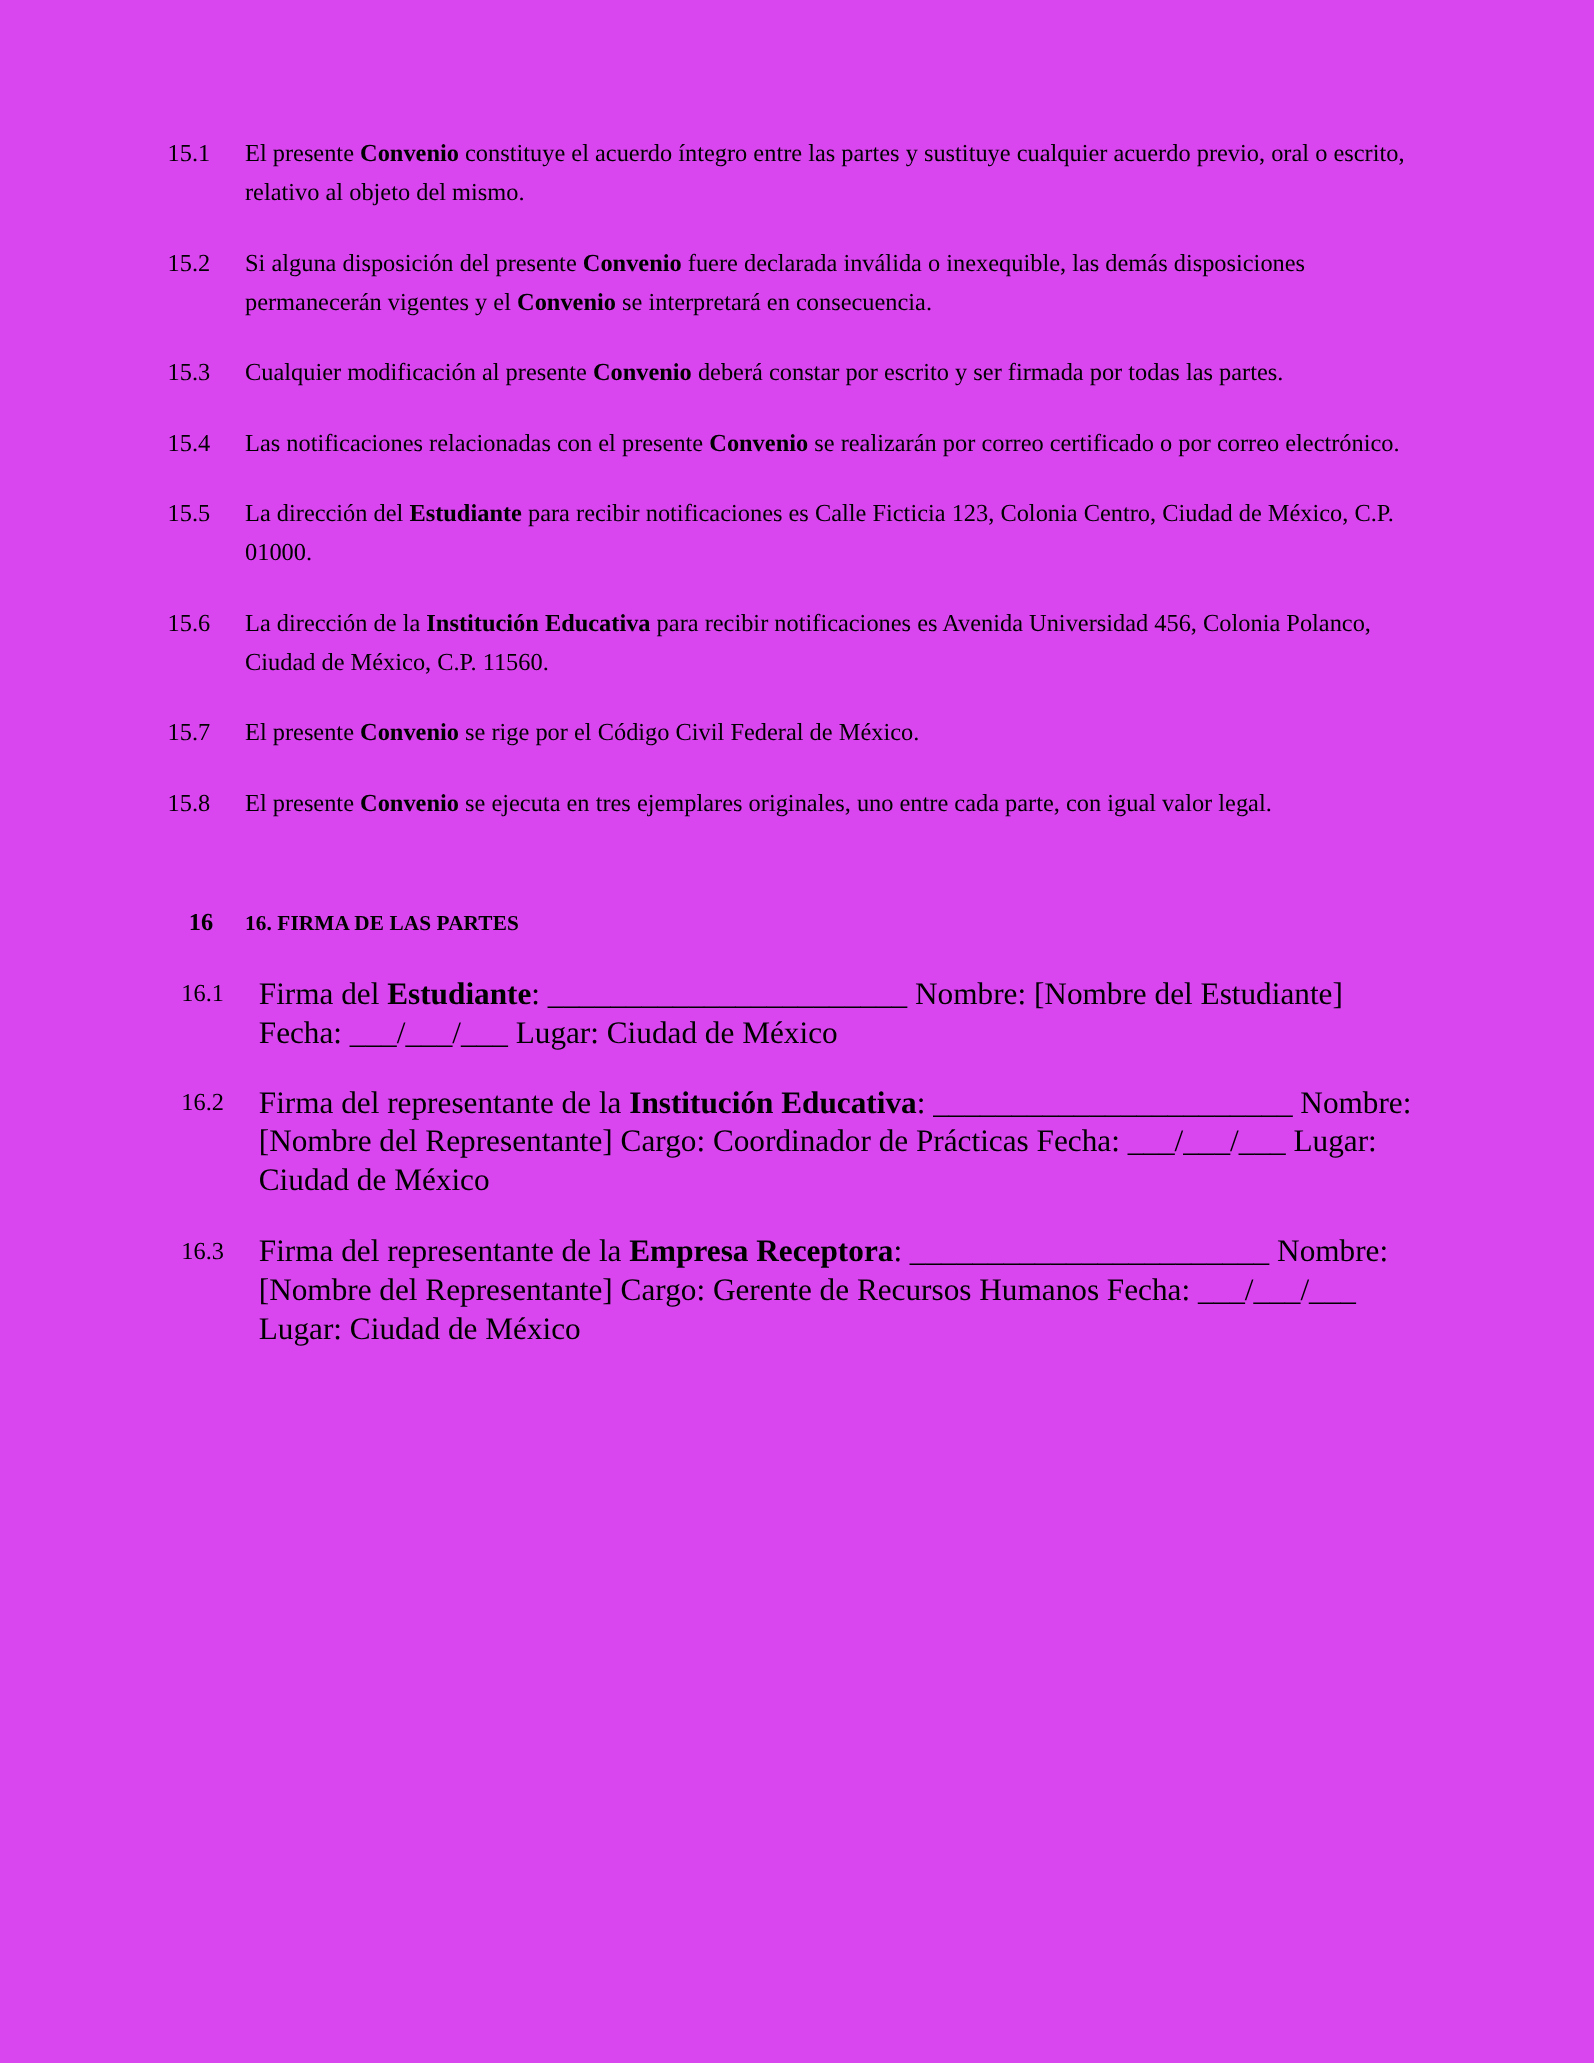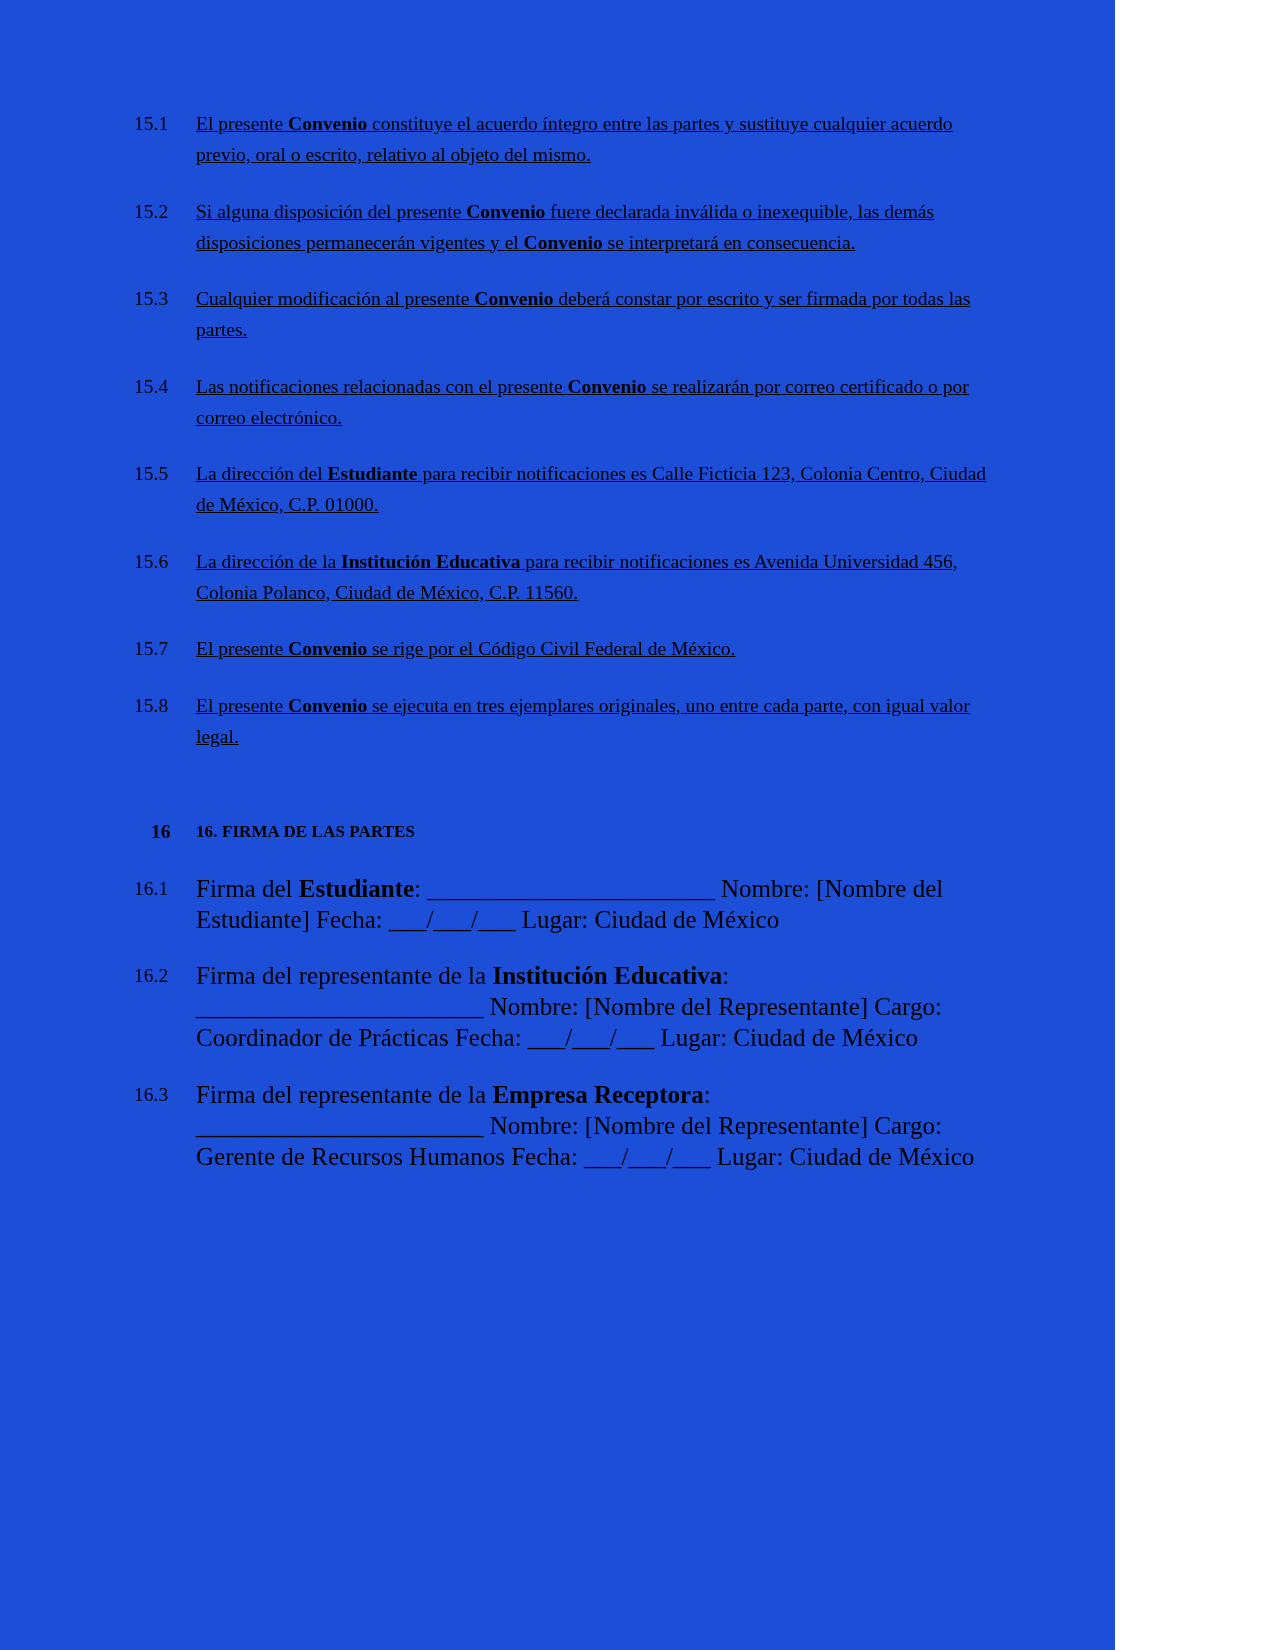--- a/index.html
+++ b/index.html
@@ -9,23 +9,23 @@
   }
   body {
     width: 1275px;
     height: 1650px;
     font-family: "Liberation Serif", "DejaVu Serif", serif;
     color: #000000;
     -webkit-font-smoothing: antialiased;
   }
   .page {
     position: relative;
-    width: 1115px;
+    width: 1275px;
     height: 1650px;
-    background: #1d4ed8;
+    background: #d946ef;
     box-sizing: border-box;
     padding: 108px 120px 0 134px;
   }
   .clause-list {
     margin: 0;
     padding: 0;
     list-style: none;
   }
   .clause {
     display: flex;
@@ -38,21 +38,20 @@
     font-size: 19.5px;
     line-height: 31px;
     text-align: left;
     white-space: nowrap;
   }
   .clause-body {
     flex: 1 1 auto;
     font-size: 19.5px;
     line-height: 31px;
     text-align: left;
-    text-decoration: underline;
   }
   .clause-body b {
     font-weight: bold;
   }
   .section-heading {
     display: flex;
     align-items: center;
     margin-top: 64px;
     margin-bottom: 26px;
   }
@@ -66,21 +65,21 @@
     box-sizing: border-box;
   }
   .section-heading .heading-text {
     flex: 1 1 auto;
     font-size: 17px;
     line-height: 31px;
     font-weight: bold;
     letter-spacing: 0.1px;
   }
   .sig-list {
-    margin: 0;
+    margin: 11px;
     padding: 0;
     list-style: none;
   }
   .sig-item {
     display: flex;
     align-items: flex-start;
     margin-bottom: 25.5px;
   }
   .sig-num {
     flex: 0 0 62px;

